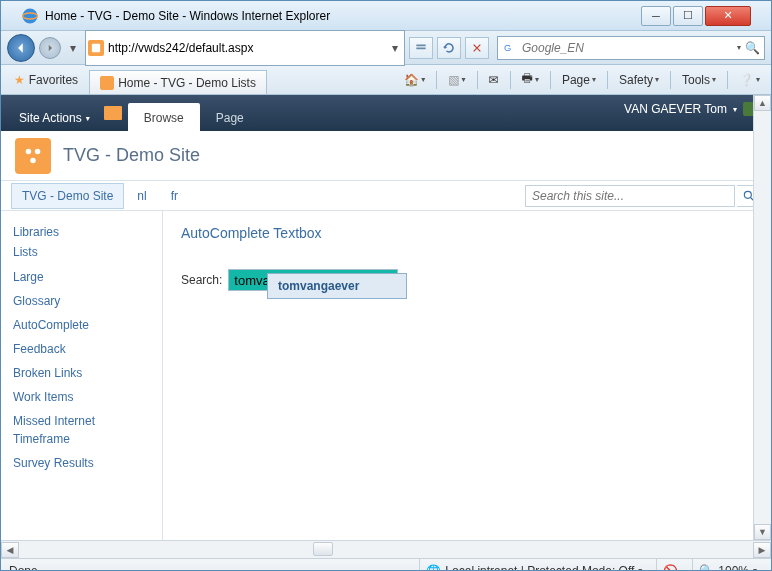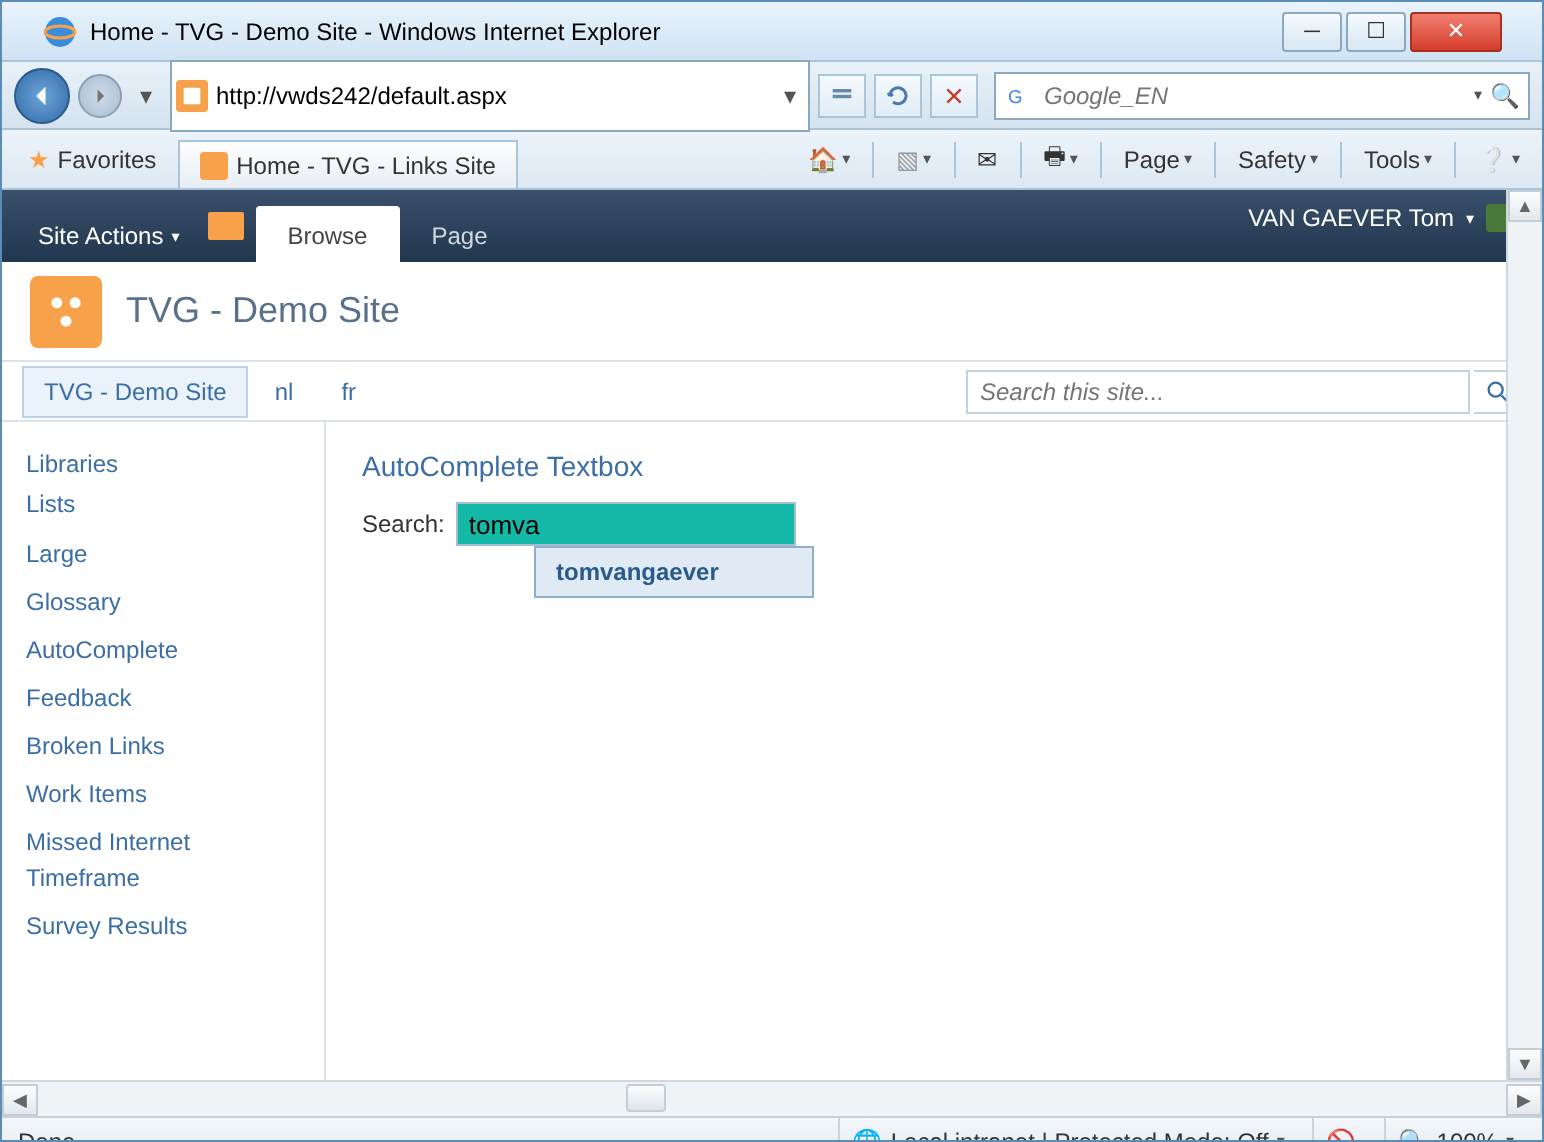--- a/index.html
+++ b/index.html
@@ -54,32 +54,32 @@
 .siteband { height: 50px; background:#fff; border-bottom: 1px solid #dbe3ea; display:flex; align-items:center; padding: 0 14px; gap:12px;}
 .sitelogo { width:36px; height:36px; background:#f7a24a; border-radius:4px; display:flex; align-items:center; justify-content:center;}
 .sitelogo svg { width:22px; height:22px;}
 .sitetitle { font-size:18px; color:#58708a;}
 
 
 .topnav { height: 30px; background:#fff; border-bottom:1px solid #dbe3ea; display:flex; align-items:center; padding:0 10px; gap:2px;}
 .tnitem { padding:5px 10px; color:#3b6ea5; cursor:pointer; border:1px solid transparent;}
 .tnitem.active { background:#eaf3fb; border:1px solid #b8d2e8; color:#3b6ea5;}
 .topnav .spacer { flex:1;}
-.sitesearch { width:252px; height:22px; border:1px solid #c4d2de; display:flex; align-items:center; padding:0 6px;}
+.sitesearch { width:210px; height:22px; border:1px solid #c4d2de; display:flex; align-items:center; padding:0 6px;}
 .sitesearch input { border:none; outline:none; flex:1; font-style:italic; color:#888; font-size:12px;}
 .searchgo { width:24px; height:22px; border:1px solid #c4d2de; border-left:none; display:flex; align-items:center; justify-content:center; color:#3b6ea5; cursor:pointer;}
 
 
 .spbody { display:flex; height: 329px; }
 .leftnav { width:162px; border-right:1px solid #dbe3ea; padding:10px 12px; overflow:hidden;}
 .leftnav .hdr { color:#3b6ea5; margin:4px 0 6px; cursor:pointer;}
 .leftnav .lnk { color:#3b6ea5; padding:3px 0; cursor:pointer; line-height:1.5;}
 
 .content { flex:1; padding:14px 18px; position:relative; overflow:auto;}
-.content .wptitle { color:#3b6ea5; font-size:14px; margin-bottom:10px;}
+.content .wptitle { color:#3b6ea5; font-size:14px; margin-bottom:28px;}
 .srow { display:flex; align-items:center; gap:6px;}
 .srow label { color:#333;}
 .acinput { width:170px; height:22px; border:1px solid #a7bdd1; background:#14b8a6; padding:0 5px; font-size:13px; outline:none;}
 .popup { position:absolute; left:104px; top:62px; width:140px; border:1px solid #8fb0cc; background:#a3a3a3;}
 .popup .opt { padding:5px 10px; background:#dfeaf5; color:#2a5a8a; font-weight:bold; cursor:pointer;}
 
 
 .hscroll { height:18px; border-top:1px solid #cfd8e0; background:#f0f3f6; display:flex; align-items:center;}
 .hscroll .track { flex:1; height:16px; background:#f0f3f6; position:relative;}
 .hscroll .sbtn { width:18px; height:16px; background:linear-gradient(#fdfdfd,#e2e8ee); border:1px solid #c4cdd6; display:flex; align-items:center; justify-content:center; font-size:9px; color:#666;}
@@ -162,21 +162,21 @@
   </div>
 </div>
 
 <div class="favrow">
   <div class="favbtn">
     <span class="star">★</span>
     <span>Favorites</span>
   </div>
   <div class="tab">
     <span style="width:14px;height:14px;background:#f7a24a;border-radius:2px;"></span>
-    <span>Home - TVG - Links Site</span>
+    <span>Home - TVG - Demo Lists</span>
   </div>
   <div class="spacer"></div>
   <div class="tbtn2">
       <span>🏠</span>
       <span class="dd">▾</span>
     </div>
   <div class="sep"></div>
   <div class="tbtn2">
       <span style="color:#999;">▧</span>
       <span class="dd">▾</span>

